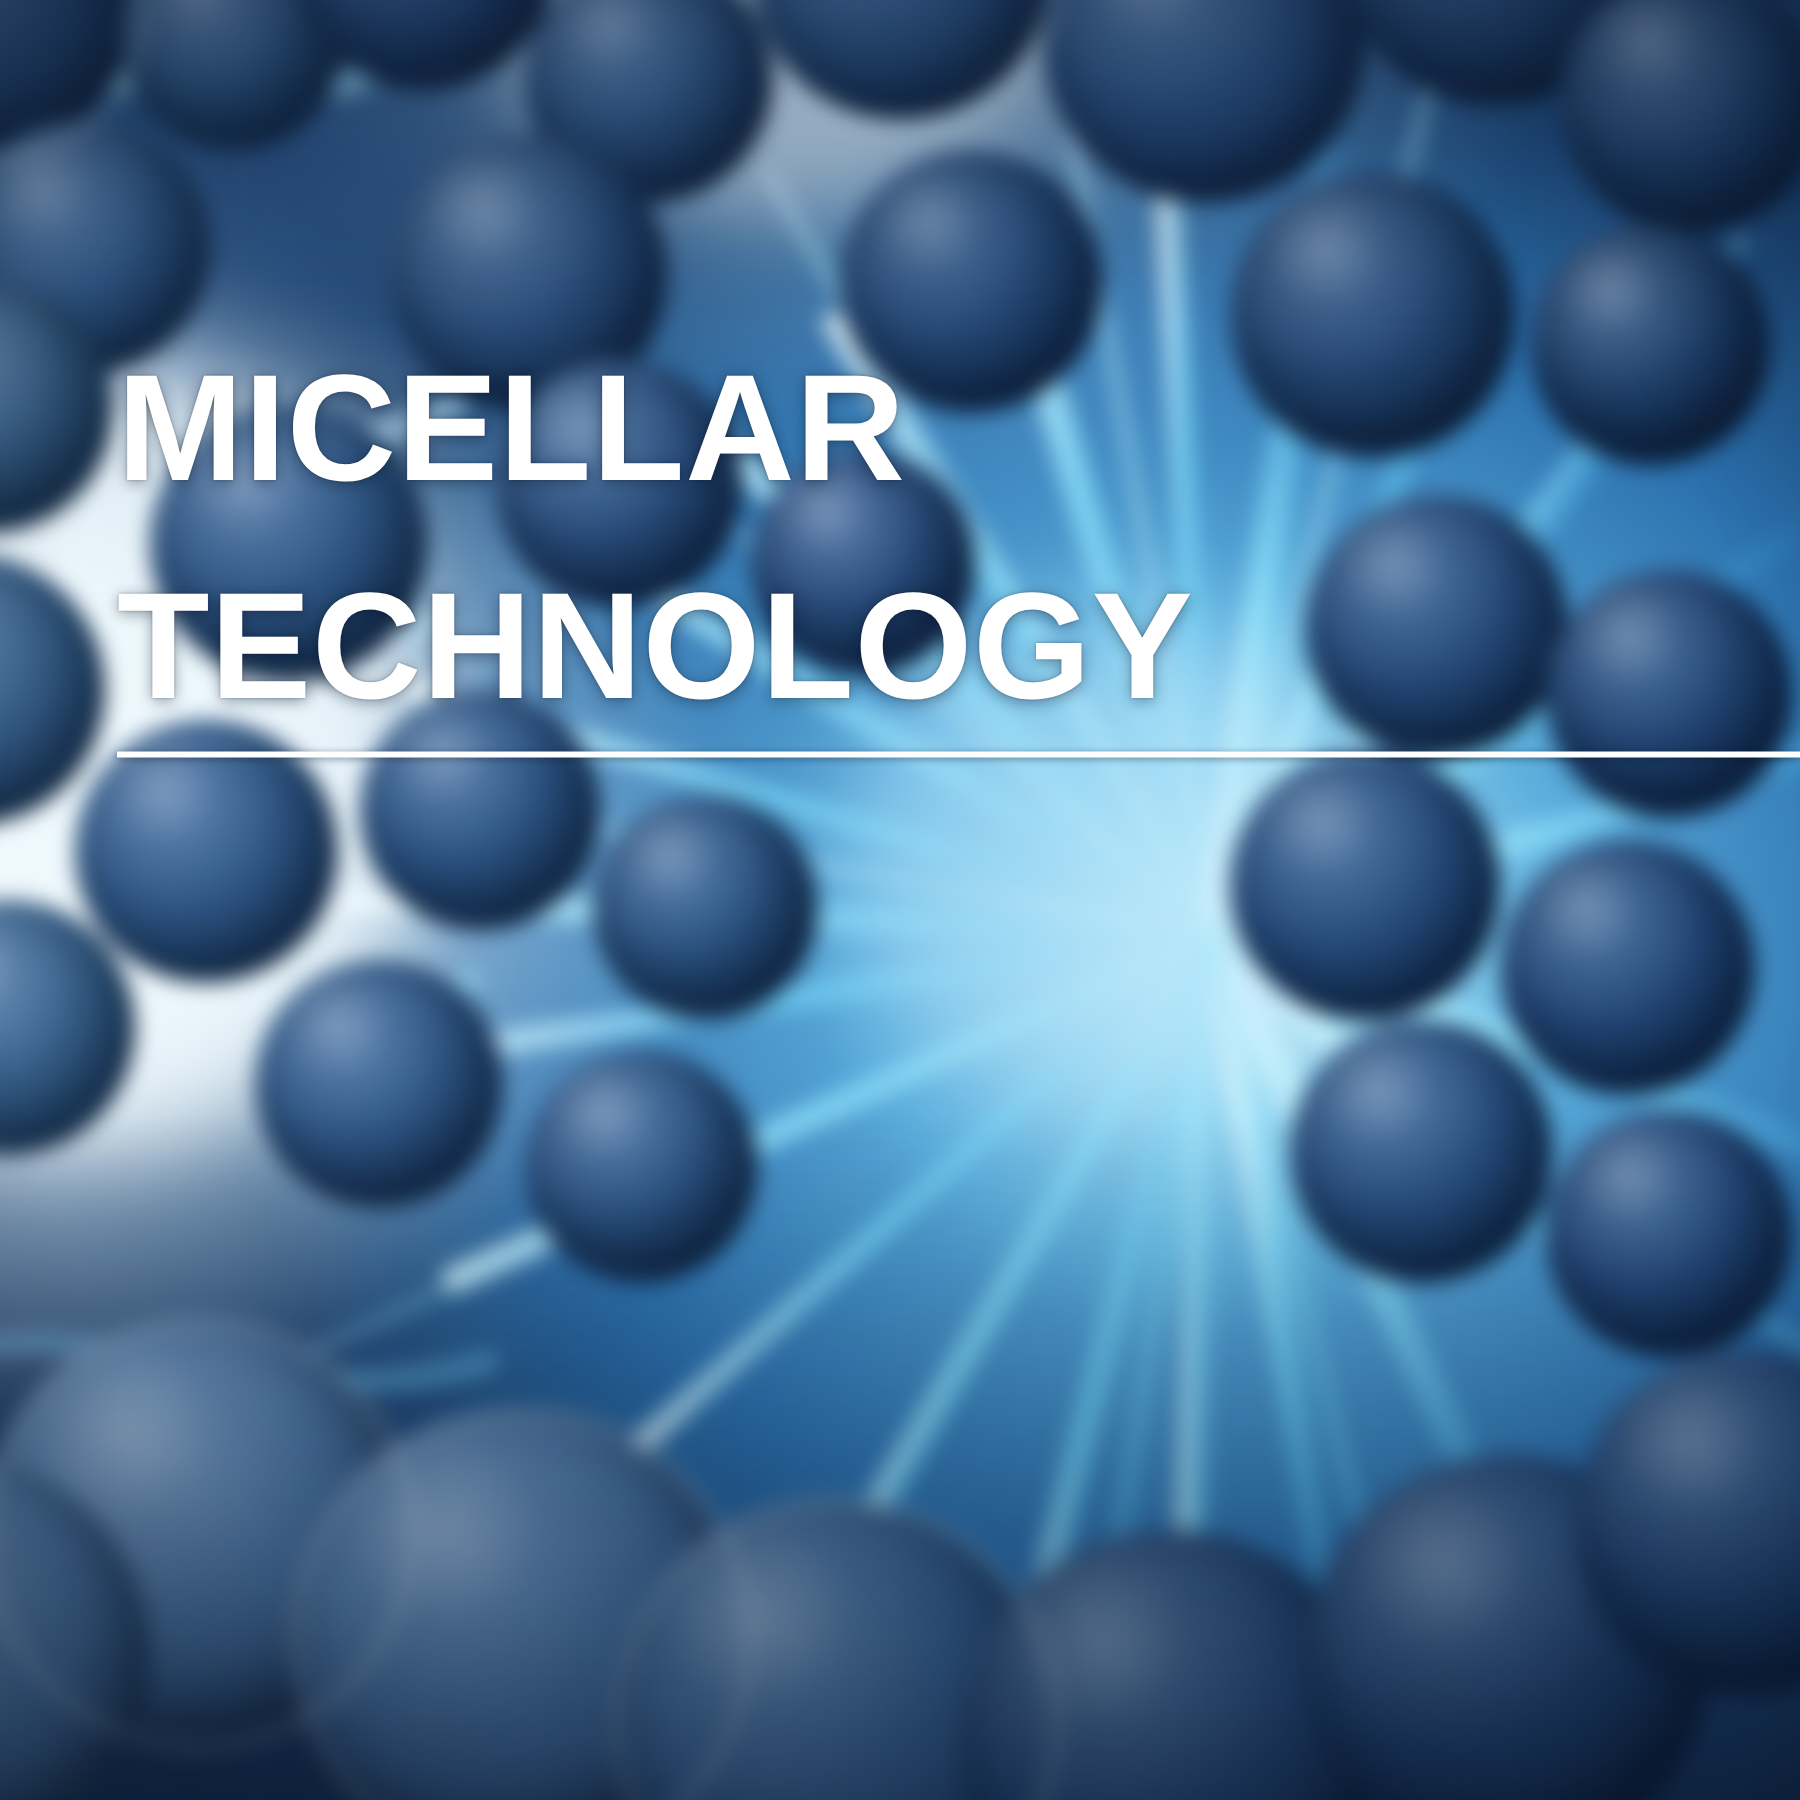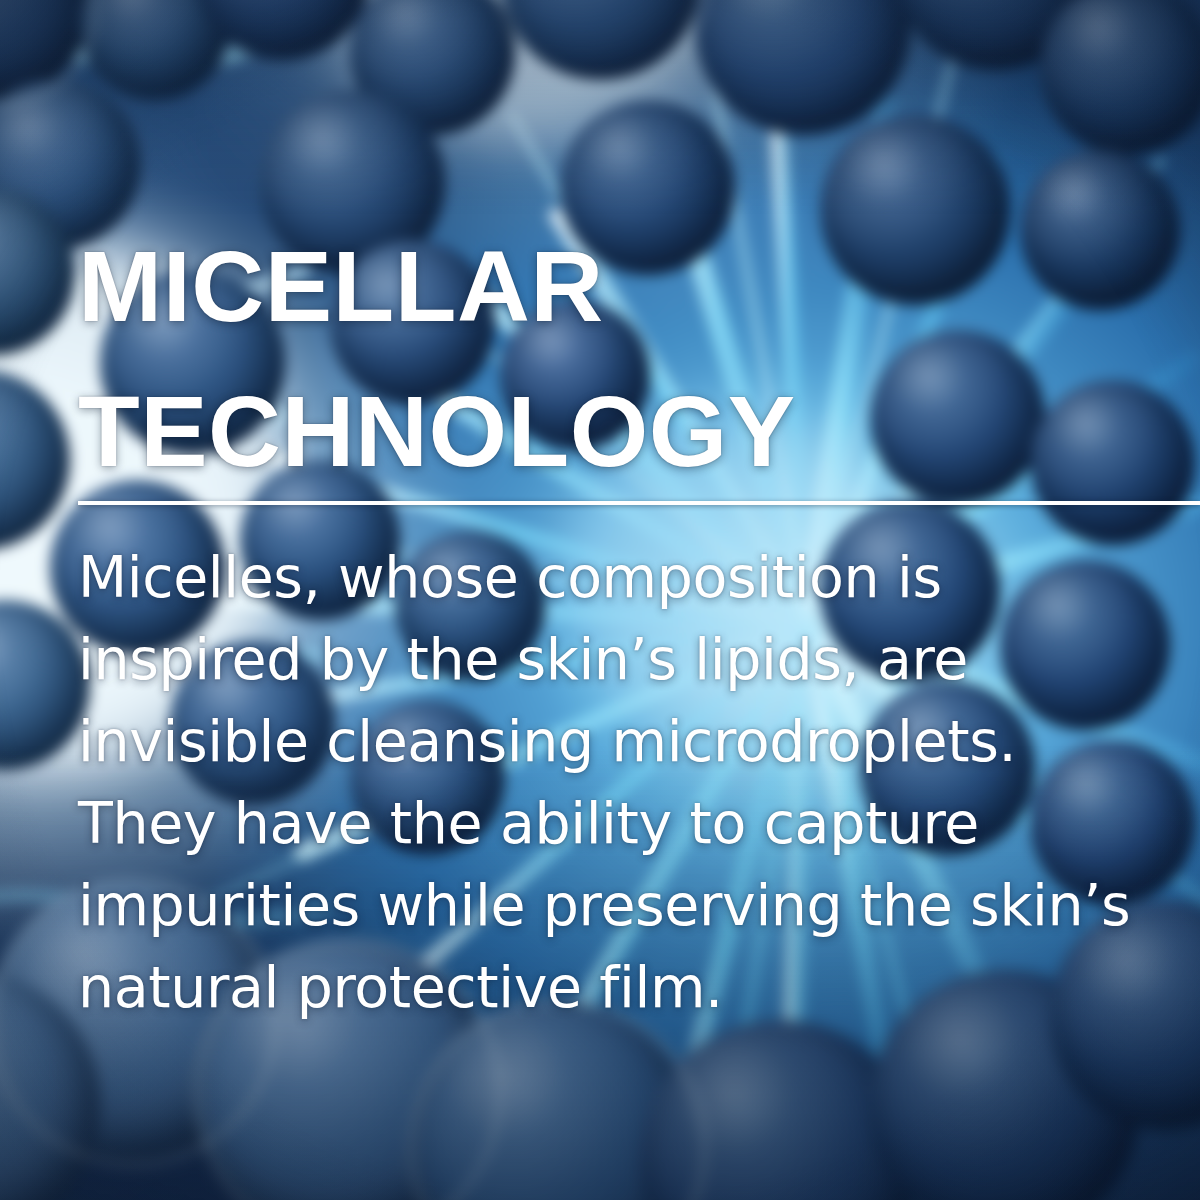--- a/index.html
+++ b/index.html
@@ -277,16 +277,15 @@
 
   <div id="content">
 
     <div id="title-block">
       <span class="title-line" id="title-line-1">MICELLAR</span>
       <span class="title-line" id="title-line-2">TECHNOLOGY</span>
     </div>
 
     <div id="divider"></div>
 
-    <p id="body-text">Micelles, whose composition is inspired by the skin’s lipids, are invisible cleansing microdroplets. They have the ability to capture impurities while preserving the skin’s natural protective film.</p>
   </div>
 
 </div>
 
 </body></html>

